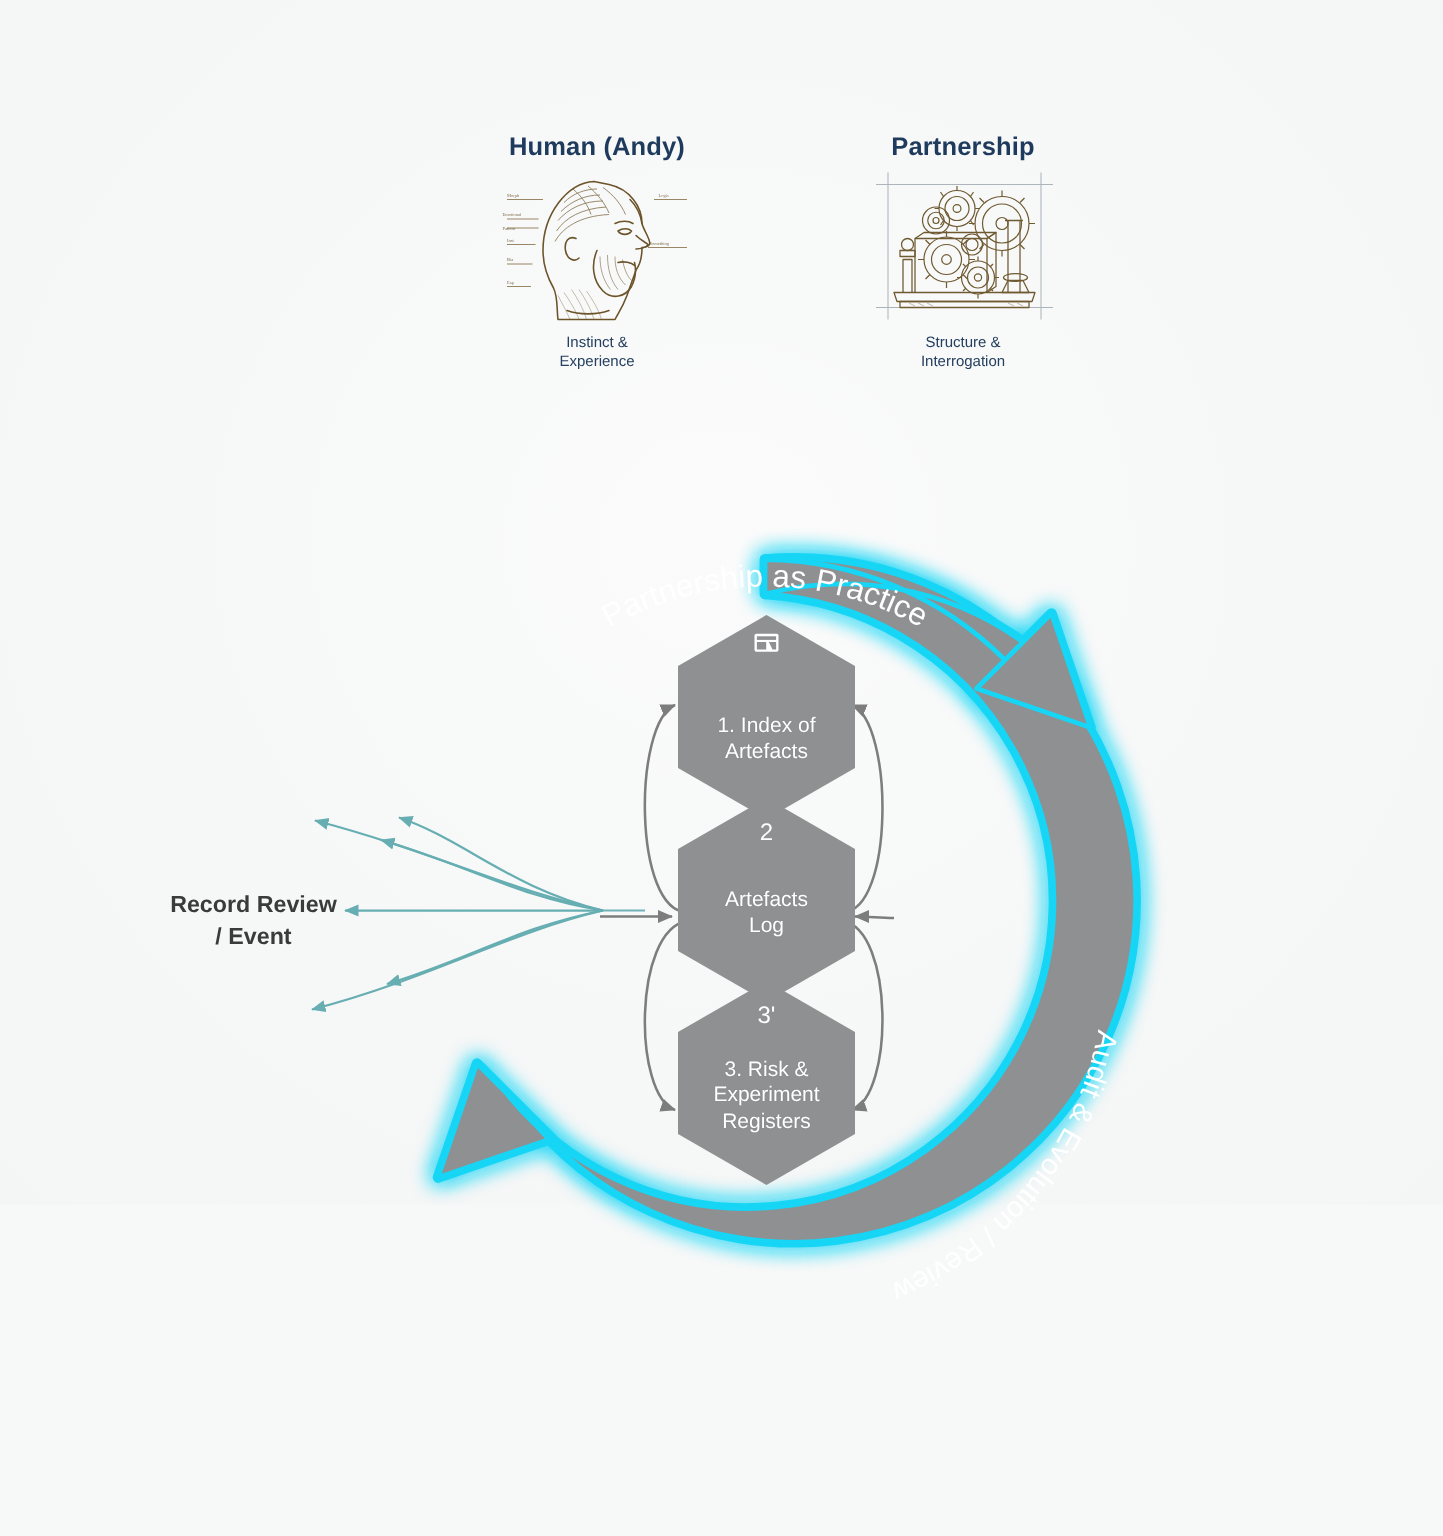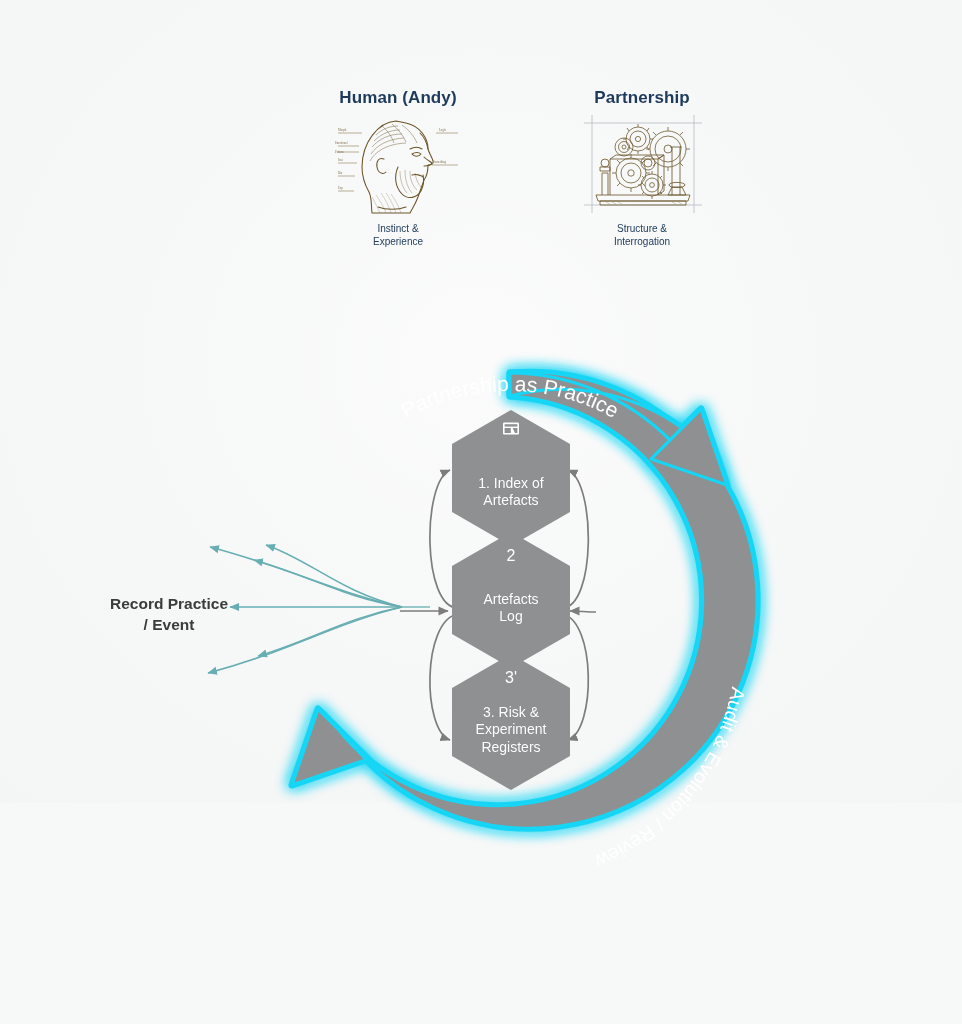--- a/index.html
+++ b/index.html
@@ -455,16 +455,16 @@
         <path d="M 222 77 C 165 68 130 46 74 30"></path>
         <path d="M 222 77 C 160 77 110 77 50 77"></path>
         <path d="M 222 77 C 165 88 132 110 78 126"></path>
         <path d="M 222 77 C 158 92 108 122 28 143"></path>
       </g>
 
       <line x1="222" y1="77" x2="250" y2="77" stroke="#5aa8ad" stroke-width="1.4" opacity="0.85"></line>
     </svg>
   </div>
 
-  <div class="record-label">Record Practice
+  <div class="record-label">Record Review
 / Event</div>
 
 </div>
 
 </body></html>

